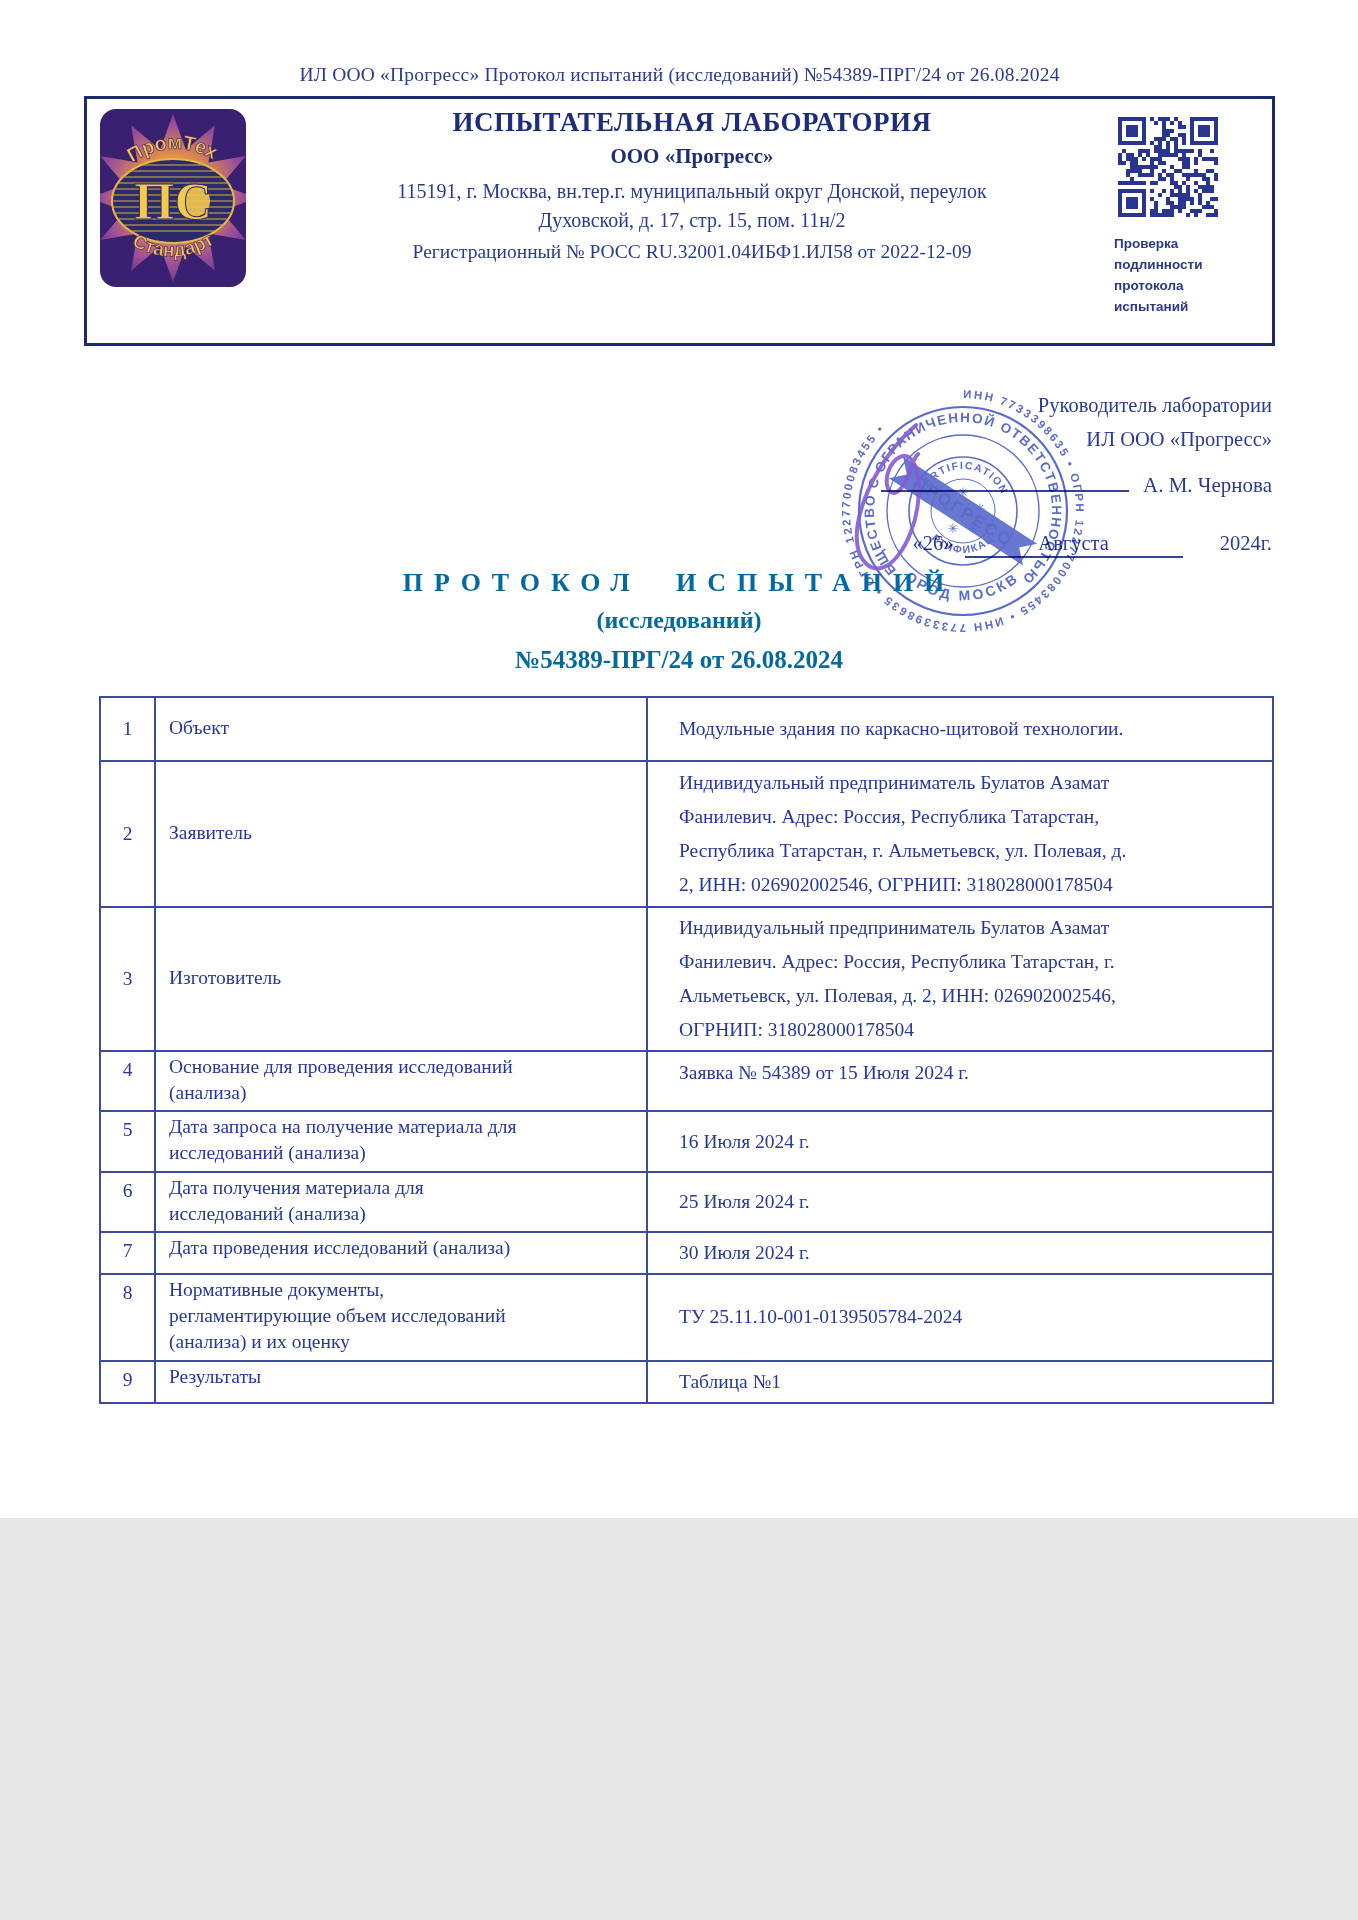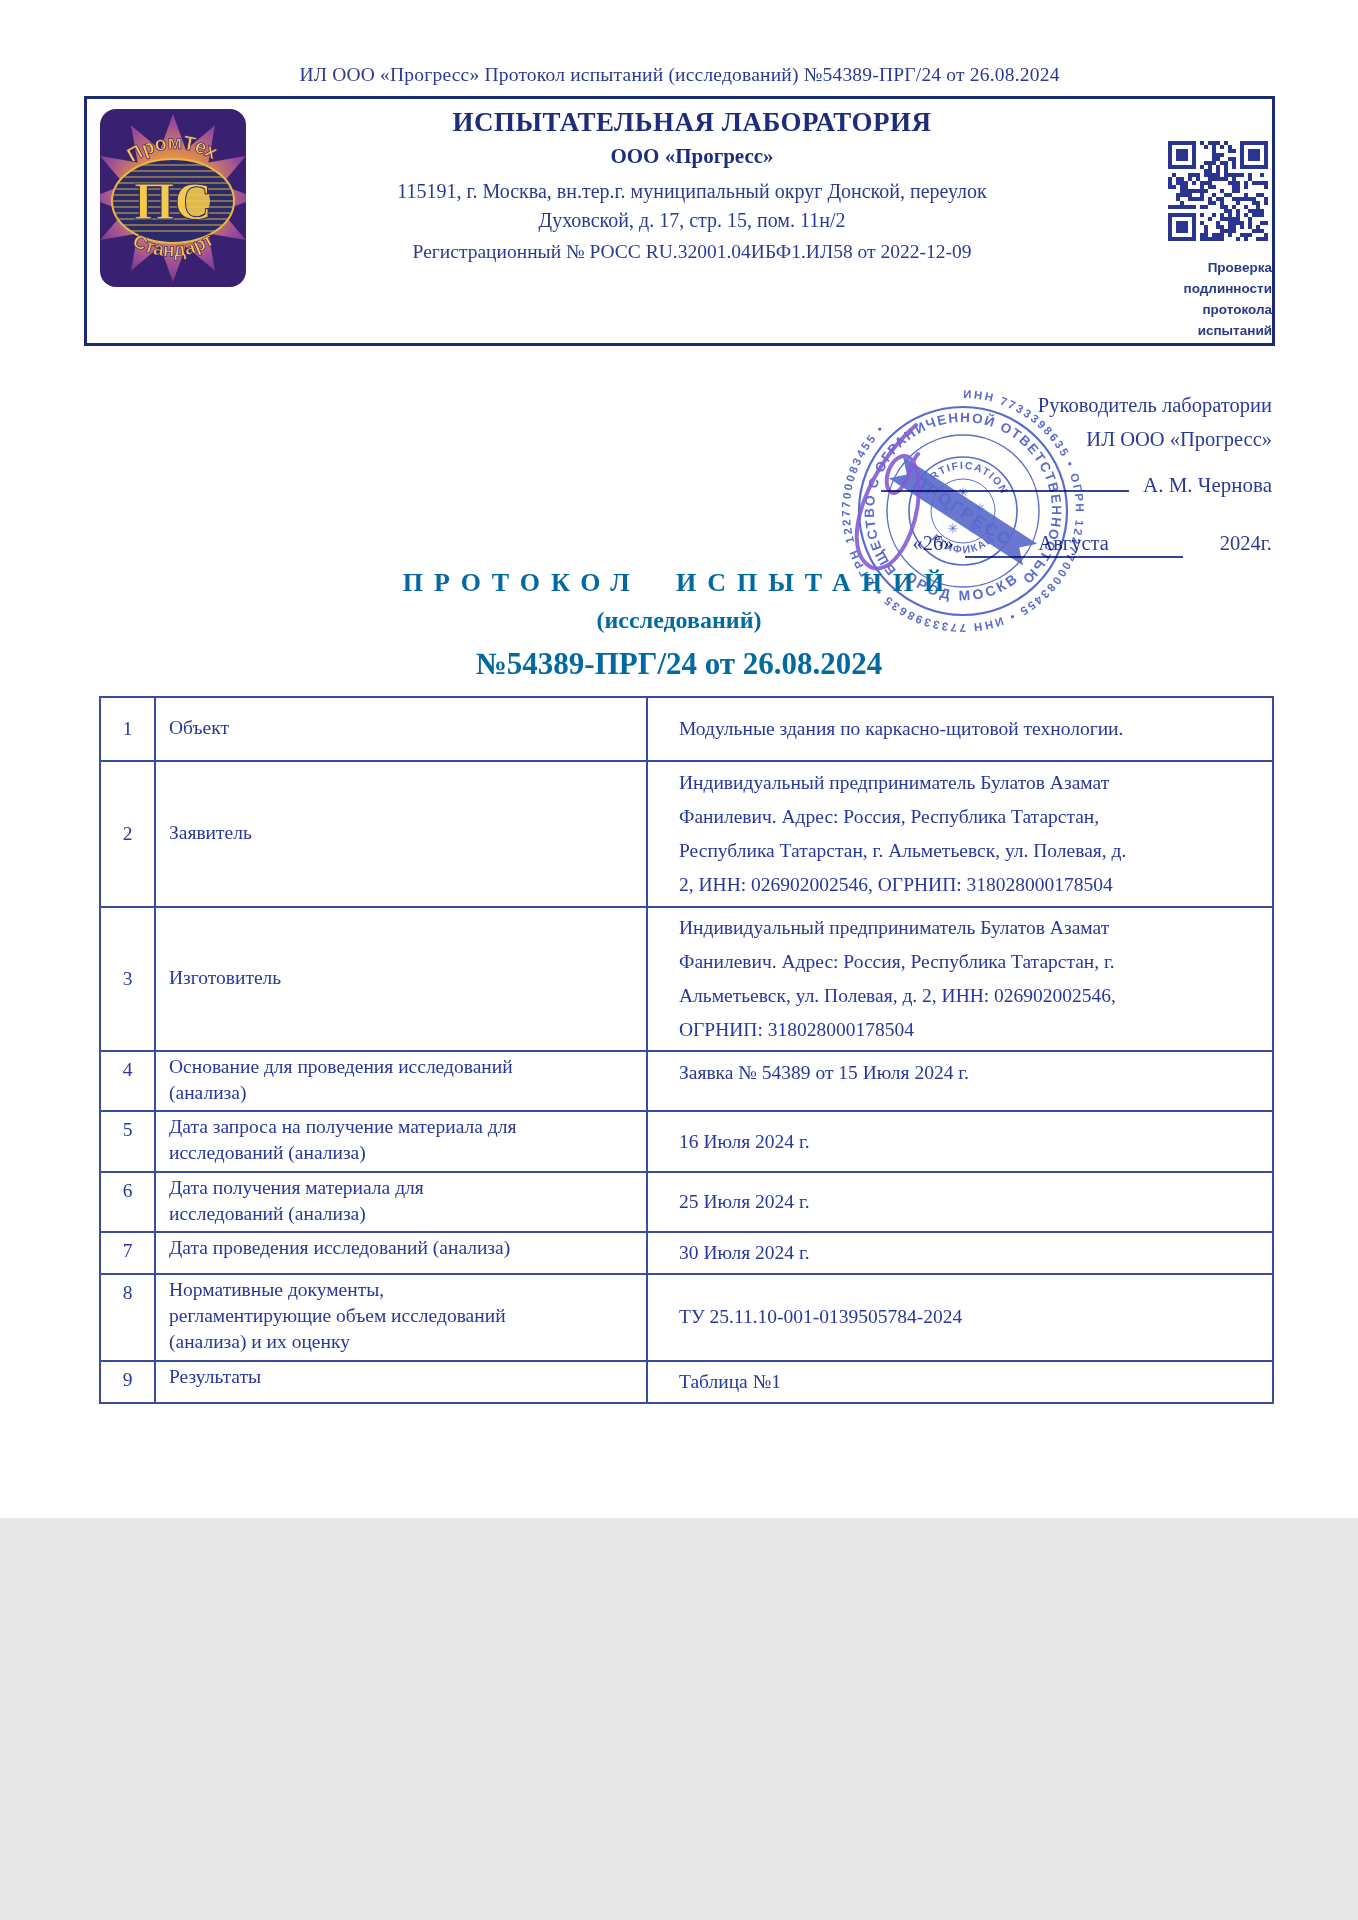--- a/index.html
+++ b/index.html
@@ -19,21 +19,21 @@
     position:absolute;left:84px;top:96px;width:1191px;height:250px;
     border:3px solid #1c2a6e;box-sizing:border-box;
     display:flex;align-items:flex-start;
   }
   .logo-wrap{flex:0 0 170px;padding:10px 0 0 13px;}
   .lab-center{flex:1 1 auto;text-align:center;padding-top:8px;}
   .lab-title{font-size:27px;font-weight:bold;color:#1e2c7c;letter-spacing:.5px;margin:0 0 6px 0;}
   .lab-org{font-size:21px;font-weight:bold;color:#1e2c7c;margin:0 0 8px 0;}
   .lab-addr{font-size:20px;line-height:29px;color:#2a3a92;margin:0;}
   .lab-reg{font-size:19.5px;color:#2a3a92;margin:6px 0 0 0;}
-  .qr-col{flex:0 0 158px;text-align:right;padding-top:14px;margin-top:24px;}
+  .qr-col{flex:0 0 158px;text-align:left;padding-top:14px;}
   .qr-box{display:inline-block;}
   .qr-caption{
     font-family:"Liberation Sans", sans-serif;font-size:13.5px;font-weight:bold;
     color:#2b3a85;line-height:21px;margin-top:8px;
   }
   
   .sig-block{
     position:absolute;top:392px;right:86px;width:580px;text-align:right;
     font-size:20.5px;color:#2b3a95;line-height:26px;
   }
@@ -52,21 +52,21 @@
   .st-ring-outer{font-family:"Liberation Sans",sans-serif;font-size:11.5px;font-weight:bold;letter-spacing:2.2px;}
   .st-ring-org{font-family:"Liberation Sans",sans-serif;font-size:13.5px;font-weight:bold;letter-spacing:1.6px;}
   .st-ring-city{font-family:"Liberation Sans",sans-serif;font-size:14px;font-weight:bold;letter-spacing:3px;}
   .st-ring-inner{font-family:"Liberation Sans",sans-serif;font-size:10.5px;font-weight:bold;letter-spacing:1.5px;}
   .st-banner-text{font-family:"Liberation Sans",sans-serif;font-size:17px;font-weight:bold;letter-spacing:2.5px;fill:#e8edff;}
   .st-star{font-size:13px;}
   
   .title-block{position:absolute;top:568px;left:0;width:1358px;text-align:center;color:#0369a1;}
   .title-l1{font-size:26px;font-weight:bold;letter-spacing:11px;word-spacing:18px;margin:0 0 9px 0;}
   .title-l2{font-size:24px;font-weight:bold;margin:0 0 7px 0;}
-  .title-l3{font-size:31px;font-weight:bold;margin:12px;}
+  .title-l3{font-size:25px;font-weight:bold;margin:12px;}
   
   table.proto{
     position:absolute;left:99px;top:696px;width:1173px;
     border-collapse:collapse;table-layout:fixed;
     font-size:19.5px;color:#27379a;
   }
   table.proto td{border:2px solid #3b4b9e;box-sizing:border-box;}
   table.proto tr:nth-child(1){height:64px;}
   table.proto tr:nth-child(2){height:146px;}
   table.proto tr:nth-child(3){height:144px;}

